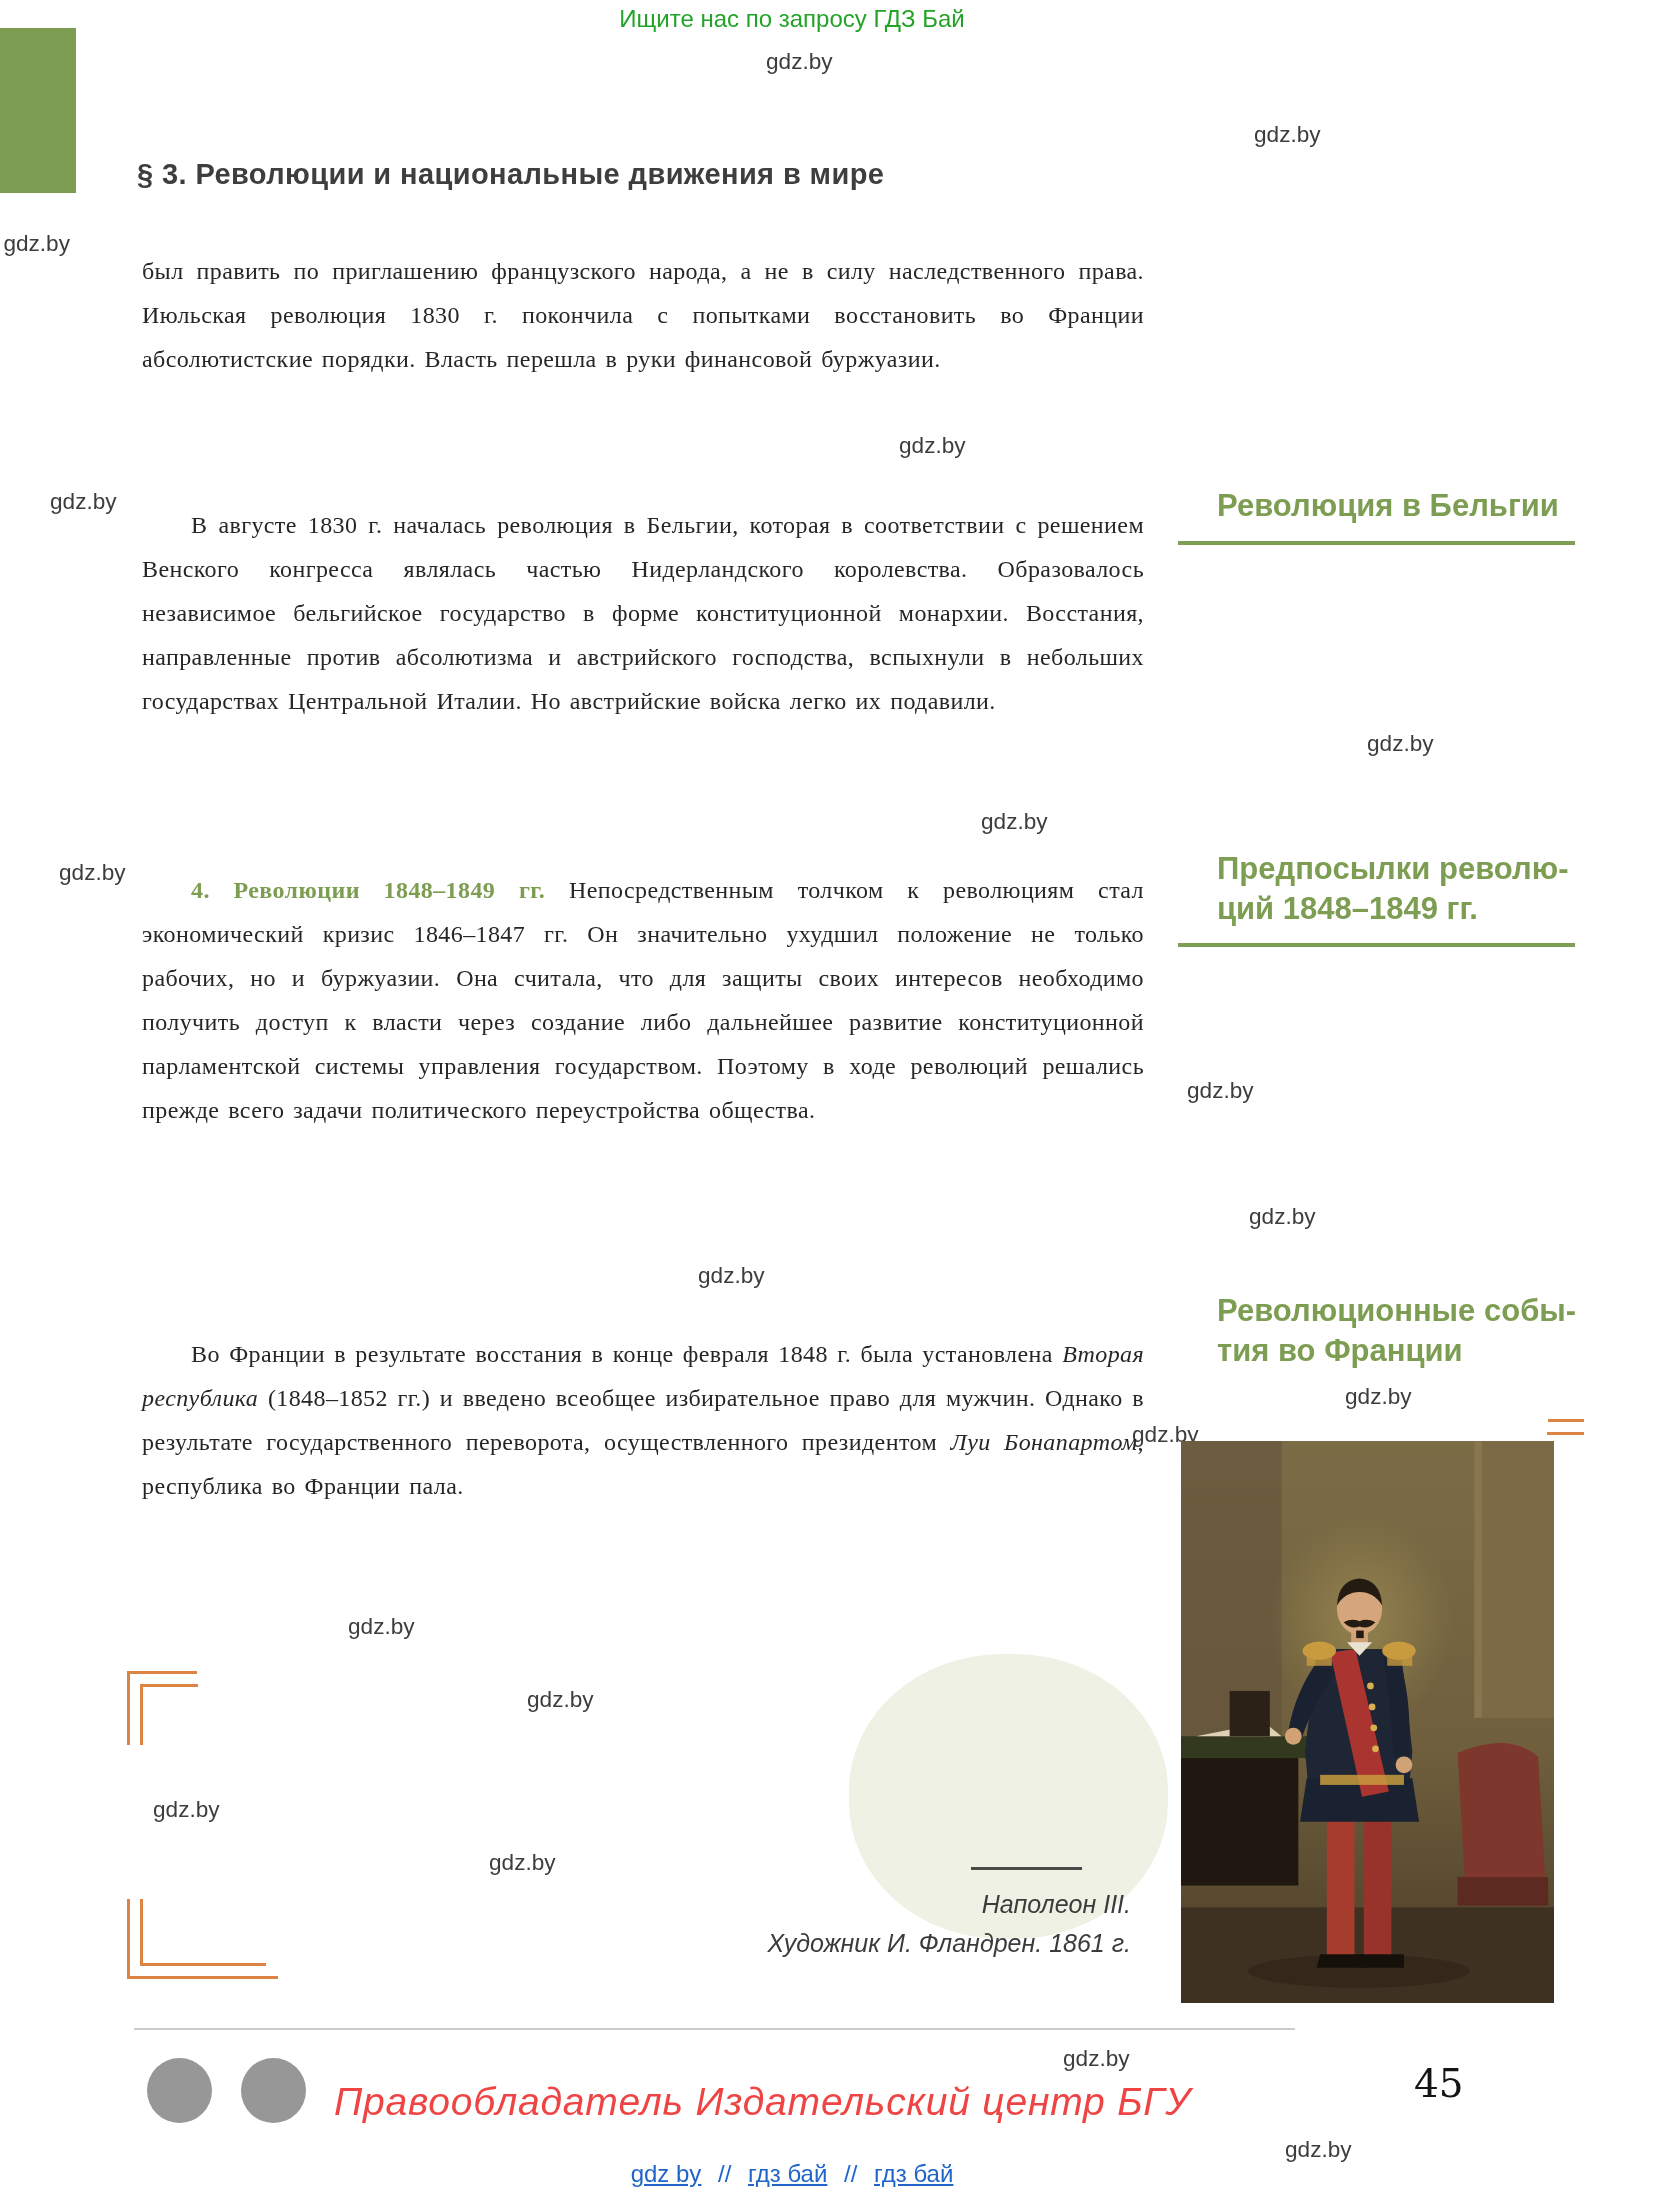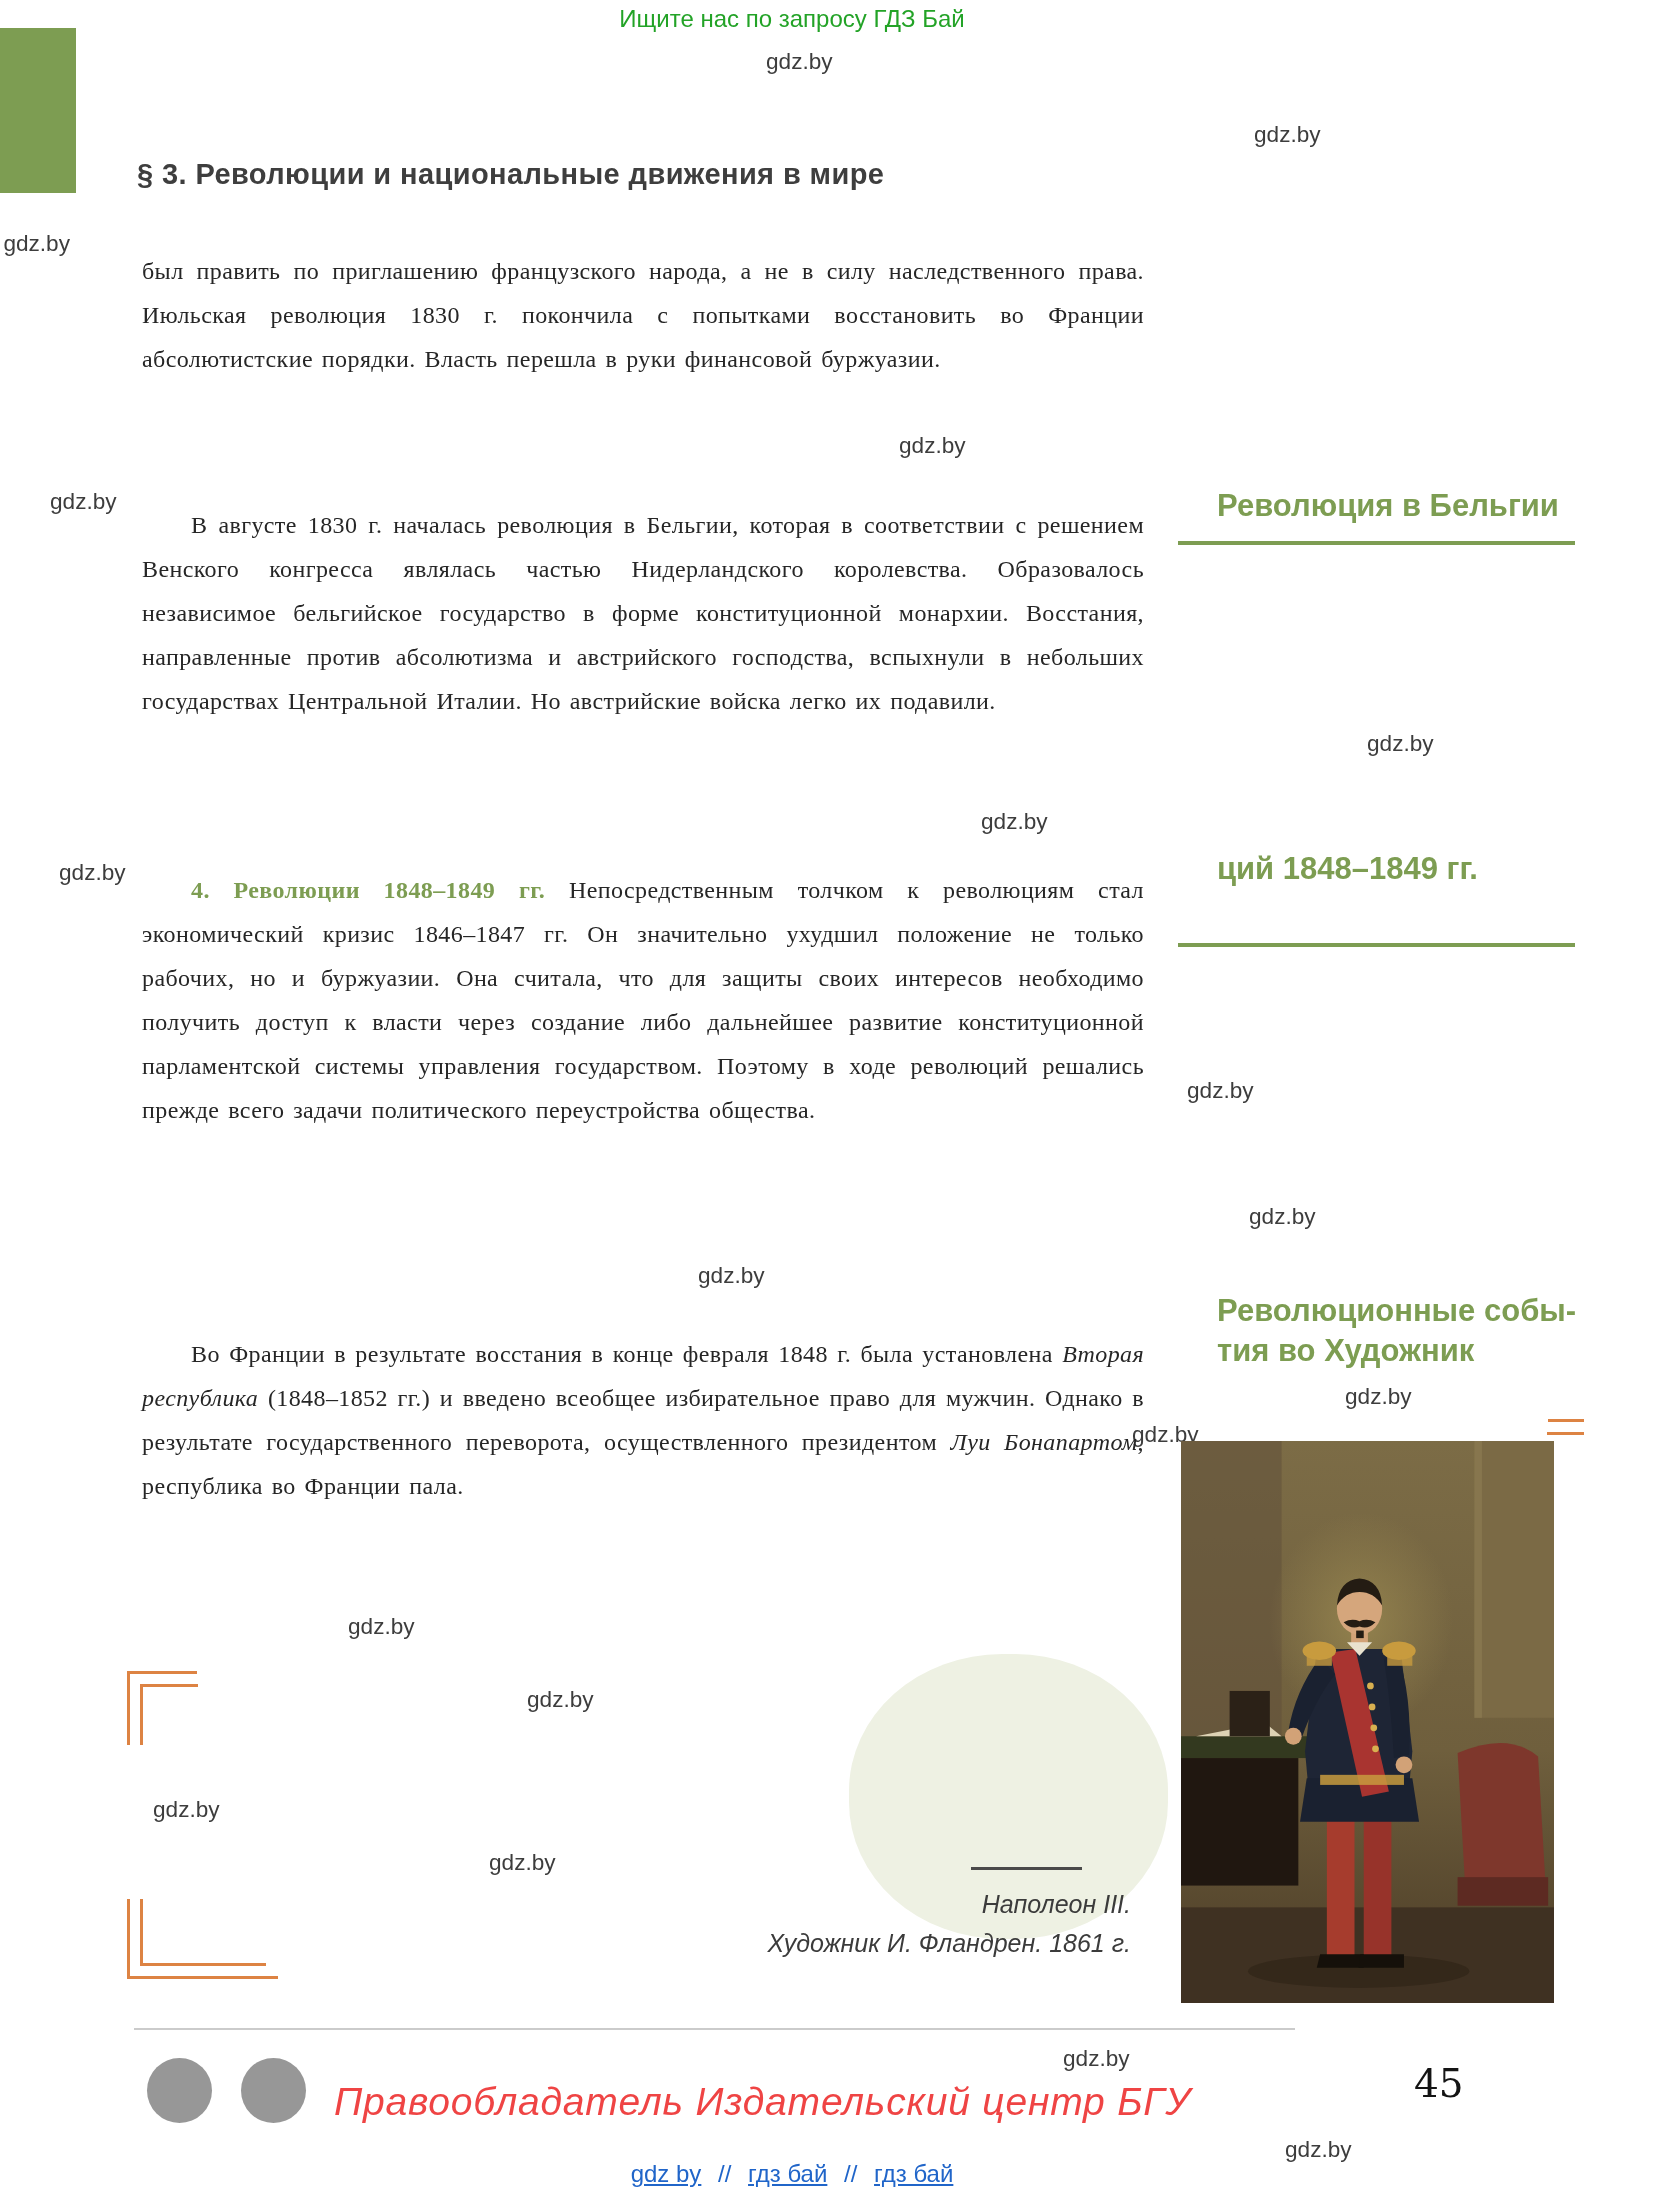--- a/index.html
+++ b/index.html
@@ -99,27 +99,28 @@
   <p class="bp indent" id="para3"><span class="green-lead">4. Революции 1848–1849 гг. </span><span>Непосредственным толчком к революциям стал экономический кризис 1846–1847 гг. Он значительно ухудшил положение не только рабочих, но и буржуазии. Она считала, что для защиты своих интересов необходимо получить доступ к власти через создание либо дальнейшее развитие конституционной парламентской системы управления государством. Поэтому в ходе революций решались прежде всего задачи политического переустройства общества.</span></p>
 
   <p class="bp indent" id="para4"><span>Во Франции в результате восстания в конце февраля 1848 г. была установлена </span><i>Вторая республика</i><span> (1848–1852 гг.) и введено всеобщее избирательное право для мужчин. Однако в результате государственного переворота, осуществленного президентом </span><i>Луи Бонапартом</i><span>, республика во Франции пала.</span></p>
 
   <div class="sb-h" style="top:486px;">
     <div>Революция в Бельгии</div>
   </div>
   <div class="sb-rule" style="top:541px;"></div>
 
   <div class="sb-h" style="top:849px;">
+    <div>Предпосылки револю-</div>
     <div>ций 1848–1849 гг.</div>
   </div>
   <div class="sb-rule" style="top:943px;"></div>
 
   <div class="sb-h" style="top:1291px;">
     <div>Революционные собы-</div>
-    <div>тия во Художник</div>
+    <div>тия во Франции</div>
   </div>
 
   <div class="blob"></div>
 
   <div class="portrait">
     <svg viewBox="0 0 445 670" xmlns="http://www.w3.org/2000/svg" preserveAspectRatio="none">
       <defs>
         <linearGradient id="bgGrad" x1="0" y1="0" x2="0" y2="1">
           <stop offset="0" stop-color="#7c6c46"></stop>
           <stop offset="0.55" stop-color="#6f5f3d"></stop>

